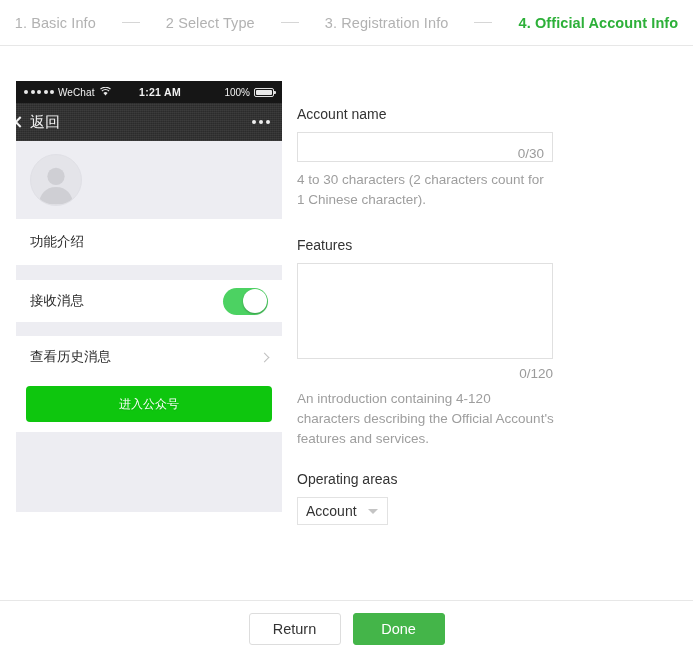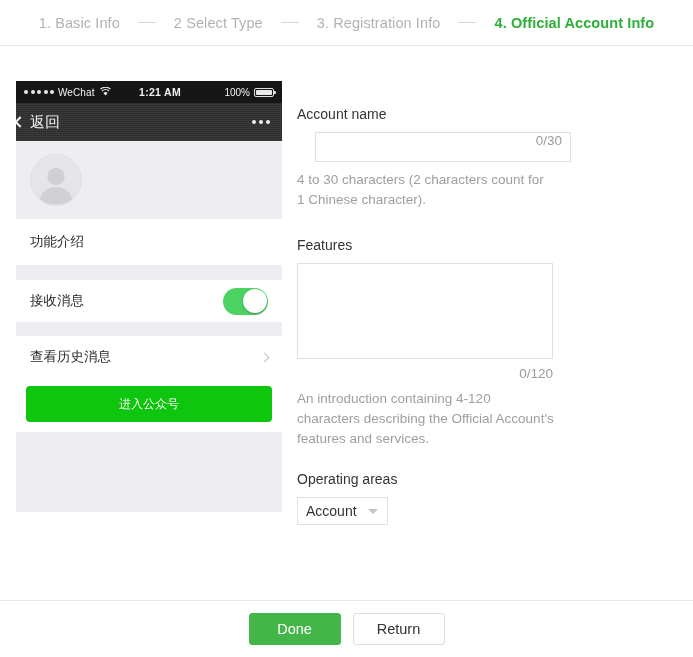--- a/index.html
+++ b/index.html
@@ -22,21 +22,21 @@
     position: absolute; left: 0; top: 0;
     width: 693px; height: 46px;
     border-bottom: 1px solid #e7e7e7;
     display: flex;
     align-items: center;
     justify-content: center;
   }
   .steps-inner {
     display: flex;
     align-items: center;
-    gap: 4px;
+    gap: 12px;
   }
   .step {
     font-size: 14.5px;
     color: #b2b2b2;
     white-space: nowrap;
     letter-spacing: 0.1px;
   }
   .step.active {
     color: #2db039;
     font-weight: bold;
@@ -204,25 +204,24 @@
   }
   .field-label {
     font-size: 14px;
     color: #333333;
     margin-bottom: 10px;
   }
   .text-input {
     width: 256px; height: 30px;
     border: 1px solid #e0e0e0;
     background: #fff;
-    display: flex; align-items: flex-start; justify-content: flex-end;
+    display: flex; align-items: flex-end; justify-content: flex-end;
     padding: 0 8px;
     font-size: 13.5px;
     color: #9b9b9b;
-    margin-left: 18px;
   }
   .hint {
     font-size: 13.5px;
     color: #9e9e9e;
     line-height: 20px;
     margin-top: 8px;
     width: 258px;
   }
   .textarea-box {
     width: 256px; height: 96px;
@@ -399,17 +398,17 @@
     <div class="sect-gap-2"></div>
 
     <div class="field-label">Operating areas</div>
     <div class="select-box">
       <span>Account</span>
       <span class="select-caret"></span>
     </div>
   </div>
 
   <div class="footer">
+    <div class="btn btn-return">Return</div>
     <div class="btn btn-done">Done</div>
-    <div class="btn btn-return">Return</div>
   </div>
 
 </div>
 
 </body></html>

